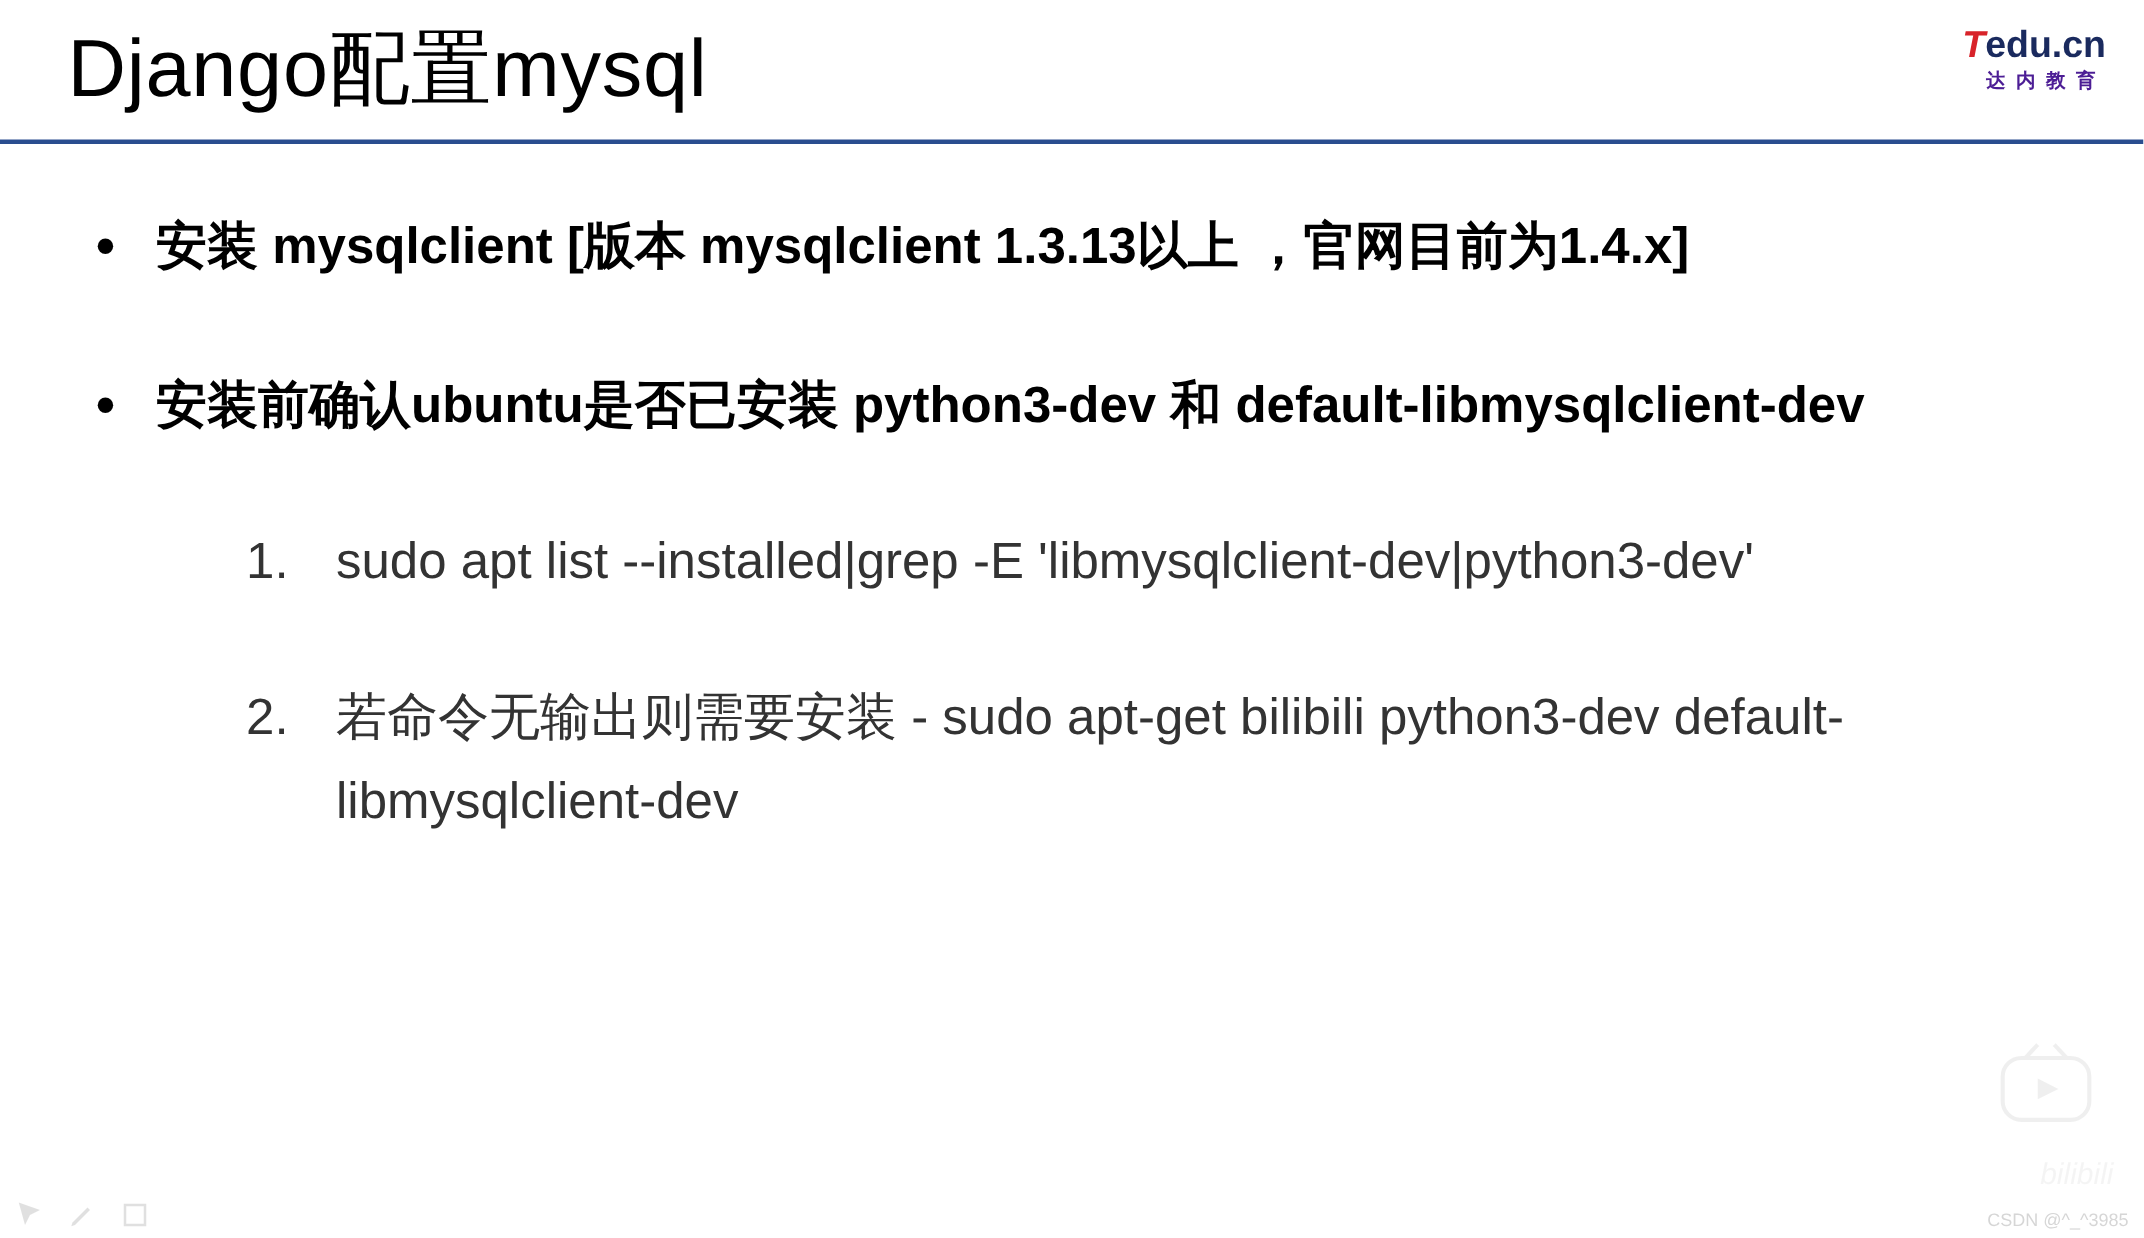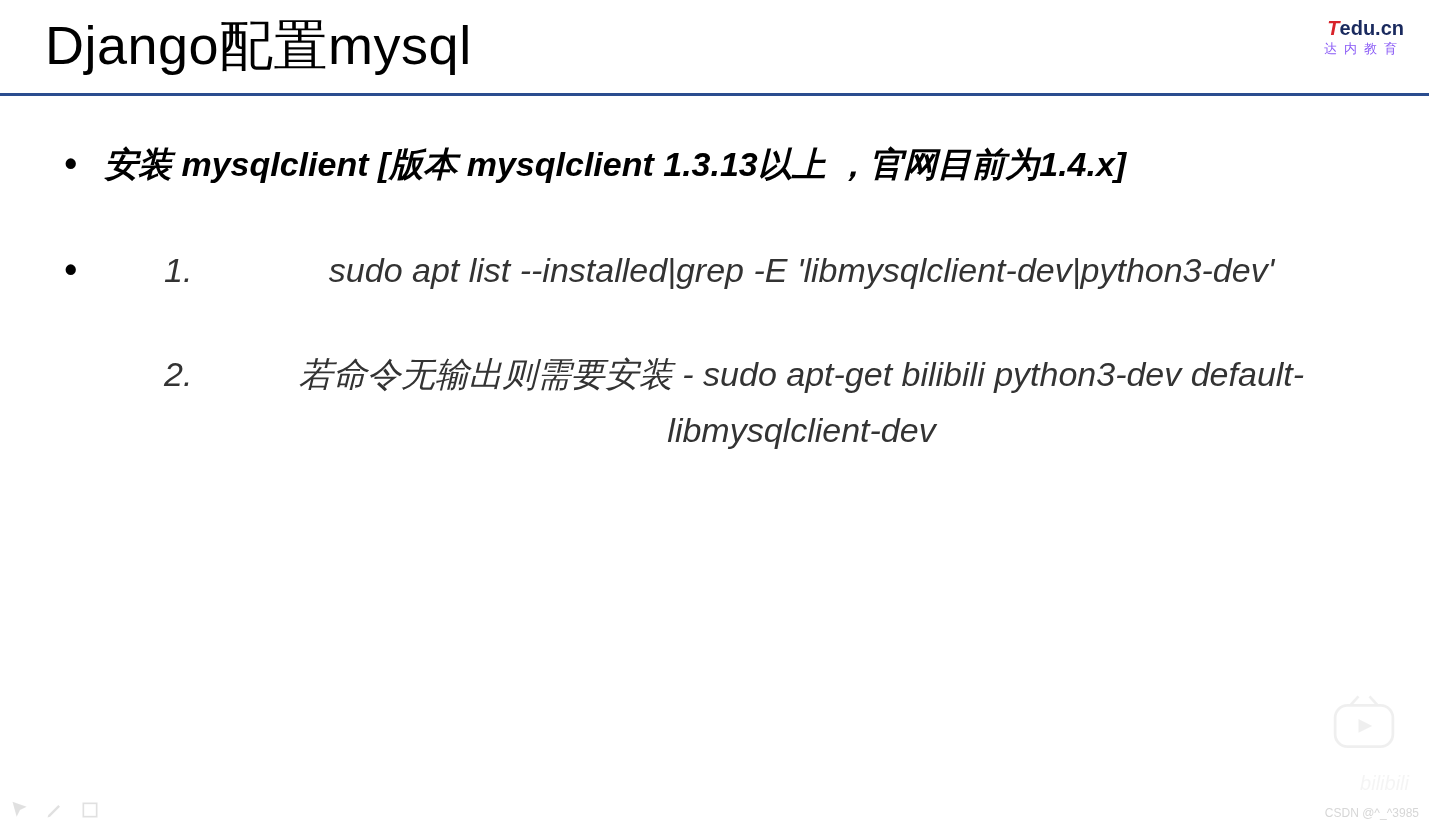--- a/index.html
+++ b/index.html
@@ -27,53 +27,52 @@
       font-weight: 400;
       color: #000;
       letter-spacing: 0.5px;
     }
     .logo-wrap {
       text-align: right;
       padding-right: 5px;
       padding-top: 8px;
     }
     .logo-main {
-      font-size: 20px;
+      font-size: 25px;
       font-weight: bold;
       line-height: 1;
       margin-left: 30px;
     }
     .logo-t {
       color: #d8232a;
       font-style: italic;
       font-weight: 900;
     }
     .logo-edu {
       color: #1a2a5e;
       font-weight: 900;
     }
     .logo-sub {
-      color: #8b5cf6;
+      color: #4c1d95;
       font-size: 13px;
       letter-spacing: 7px;
       margin-top: 2px;
-      font-weight: 400;
+      font-weight: 700;
       padding-left: 10px;
     }
     .divider {
       margin-top: 10px;
       border: none;
       border-top: 3px solid #2a4d8f;
     }
     .content {
       padding: 40px 50px 0 50px;
     }
     .bullet-list {
       list-style: none;
-      font-style: italic;
     }
     .bullet-item {
       position: relative;
       padding-left: 54px;
       margin-bottom: 50px;
       font-size: 34px;
       line-height: 1.65;
       color: #000;
       font-weight: 700;
     }
@@ -86,21 +85,20 @@
       color: #000;
     }
     .bullet-item.last {
       margin-bottom: 0;
     }
     .ordered-list {
       list-style: none;
       counter-reset: step;
       margin-top: 48px;
       padding-left: 60px;
-      text-align: center;
     }
     .ordered-item {
       counter-increment: step;
       position: relative;
       padding-left: 60px;
       margin-bottom: 48px;
       font-size: 34px;
       font-weight: 400;
       line-height: 1.65;
       color: #333;
@@ -170,20 +168,21 @@
 </div>
 
 <hr class="divider">
 
 <div class="content">
   <ul class="bullet-list">
     <li class="bullet-item">
       <span>安装 mysqlclient [版本 mysqlclient 1.3.13以上 ，官网目前为1.4.x]</span>
     </li>
     <li class="bullet-item">
+      <span>安装前确认ubuntu是否已安装 python3-dev 和  default-libmysqlclient-dev</span>
       <ol class="ordered-list">
         <li class="ordered-item">sudo apt list --installed|grep -E 'libmysqlclient-dev|python3-dev'</li>
         <li class="ordered-item">若命令无输出则需要安装 -  sudo apt-get bilibili python3-dev default-libmysqlclient-dev</li>
       </ol>
     </li>
   </ul>
 </div>
 
 <div class="play-icon">
   <svg viewBox="0 0 100 80" fill="none" stroke="#999" stroke-width="4">

